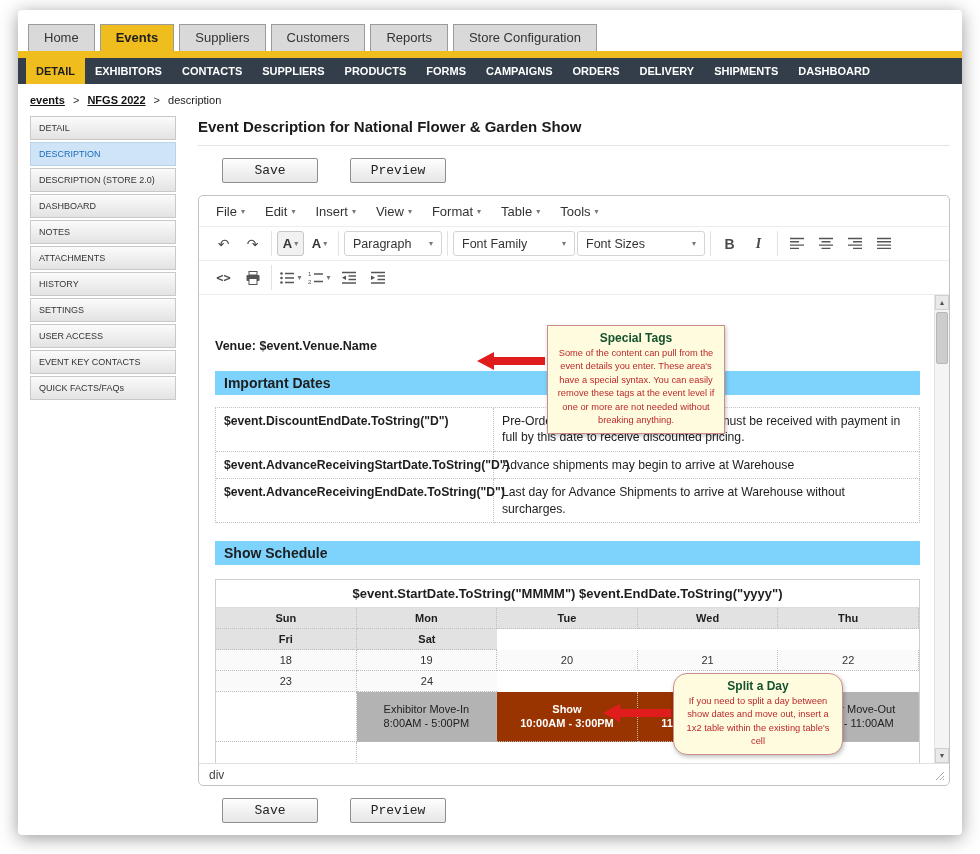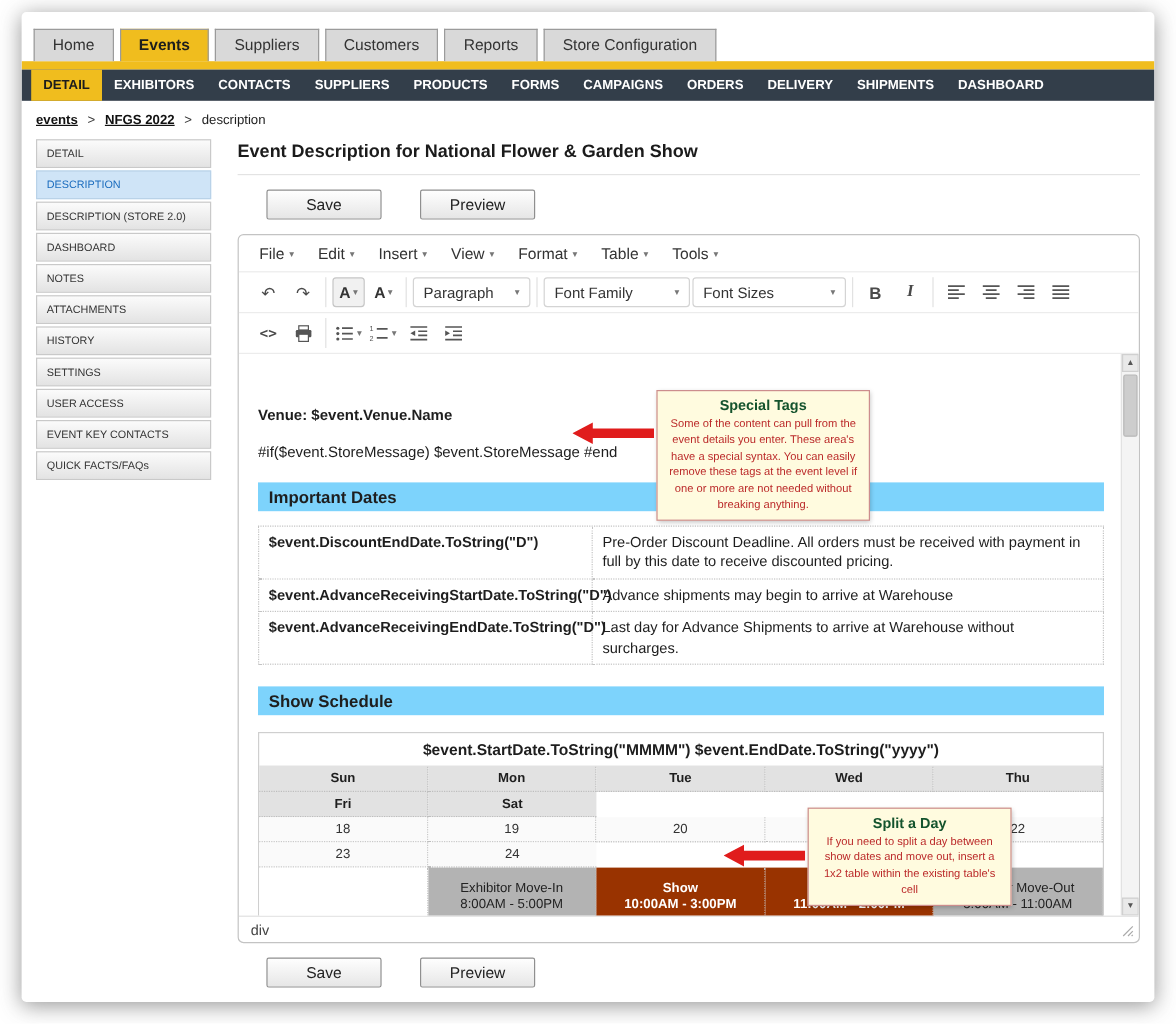--- a/index.html
+++ b/index.html
@@ -31,21 +31,21 @@
   .sidebar { width:146px; flex:0 0 146px; }
   .side-item { background:linear-gradient(#fbfbfb,#e3e3e3); border:1px solid #c9c9c9; padding:6px 8px;
                font-size:9px; color:#333; margin-bottom:2px; cursor:pointer; }
   .side-item.active { background:#cfe4f7; color:#1a6cbe; border-color:#b9d2e8; }
 
   .main { flex:1; padding-left:22px; min-width:0; }
   .page-title { font-size:15px; font-weight:bold; color:#1b1b1b; padding:2px 0 10px; border-bottom:1px solid #e3e3e3; }
   .btn-row { margin:12px 0 12px 24px; display:flex; gap:32px; }
   .btn { background:linear-gradient(#fefefe,#e6e6e6); border:1px solid #8f8f8f; width:96px; padding:4px 5px;
          font-size:13px; color:#222; text-align:center; border-radius:2px; cursor:pointer;
-         font-family:Liberation Sans, sans-serif; }
+         font-family:Liberation Mono, monospace; }
 
   
   .editor { border:1px solid #c3c3c3; border-radius:5px; background:#fff; overflow:hidden; }
   .menubar { display:flex; gap:2px; padding:5px 8px 4px; border-bottom:1px solid #ececec; }
   .menu-item { font-size:13px; color:#333; padding:3px 9px; cursor:pointer; }
   .caret { font-size:8px; color:#777; margin-left:4px; vertical-align:2px; }
   .toolbar { display:flex; align-items:center; padding:4px 6px; border-bottom:1px solid #ececec; }
   .tgroup { display:flex; align-items:center; padding:0 5px; border-right:1px solid #e2e2e2; gap:2px; }
   .tgroup.last { border-right:none; }
   .tbtn { min-width:27px; height:25px; display:flex; align-items:center; justify-content:center;
@@ -284,21 +284,20 @@
                   <path d="M1 2.5h14M7.5 6h7.5M7.5 9.5h7.5M1 13h14" stroke="#555" stroke-width="1.3" fill="none"></path>
                   <path d="M1 5.5l4 2.3-4 2.3z" fill="#555"></path>
                 </svg>
               </div>
           </div>
         </div>
 
         <div class="content-area">
           <div class="content-scroll">
             <p class="venue-line">Venue: $event.Venue.Name</p>
-            <p class="if-line">#if($event.StoreMessage) $event.StoreMessage #end</p>
 
             <div class="section-bar">Important Dates</div>
 
             <div class="dates-table">
               <div class="dates-row">
                 <div class="dates-cell tag">$event.DiscountEndDate.ToString("D")</div>
                 <div class="dates-cell">Pre-Order Discount Deadline. All orders must be received with payment in full by this date to receive discounted pricing.</div>
               </div>
               <div class="dates-row">
                 <div class="dates-cell tag">$event.AdvanceReceivingStartDate.ToString("D")</div>
@@ -361,21 +360,21 @@
           </div>
 
           <div class="callout" style="left:348px;top:30px;width:178px;">
             <div class="callout-title">Special Tags</div>
             <div class="callout-body">Some of the content can pull from the event details you enter.  These area's have a special syntax.  You can easily remove these tags at the event level if one or more are not needed without breaking anything.</div>
           </div>
           <svg class="arrow" style="left:278px;top:56px;" width="68" height="20" viewBox="0 0 68 20">
               <path d="M0 10 L17 1 L17 6 L68 6 L68 14 L17 14 L17 19 Z" fill="#e01c1c"></path>
             </svg>
 
-          <div class="callout" style="left:474px;top:378px;width:170px;">
+          <div class="callout" style="left:474px;top:378px;width:170px;border-radius:14px;">
             <div class="callout-title">Split a Day</div>
             <div class="callout-body">If you need to split a day between show dates and move out, insert a 1x2 table within the existing table's cell</div>
           </div>
           <svg class="arrow" style="left:404px;top:408px;" width="68" height="20" viewBox="0 0 68 20">
               <path d="M0 10 L17 1 L17 6 L68 6 L68 14 L17 14 L17 19 Z" fill="#e01c1c"></path>
             </svg>
 
           <div class="scrollbar">
             <div class="sb-btn">▲</div>
             <div class="sb-thumb"></div>

